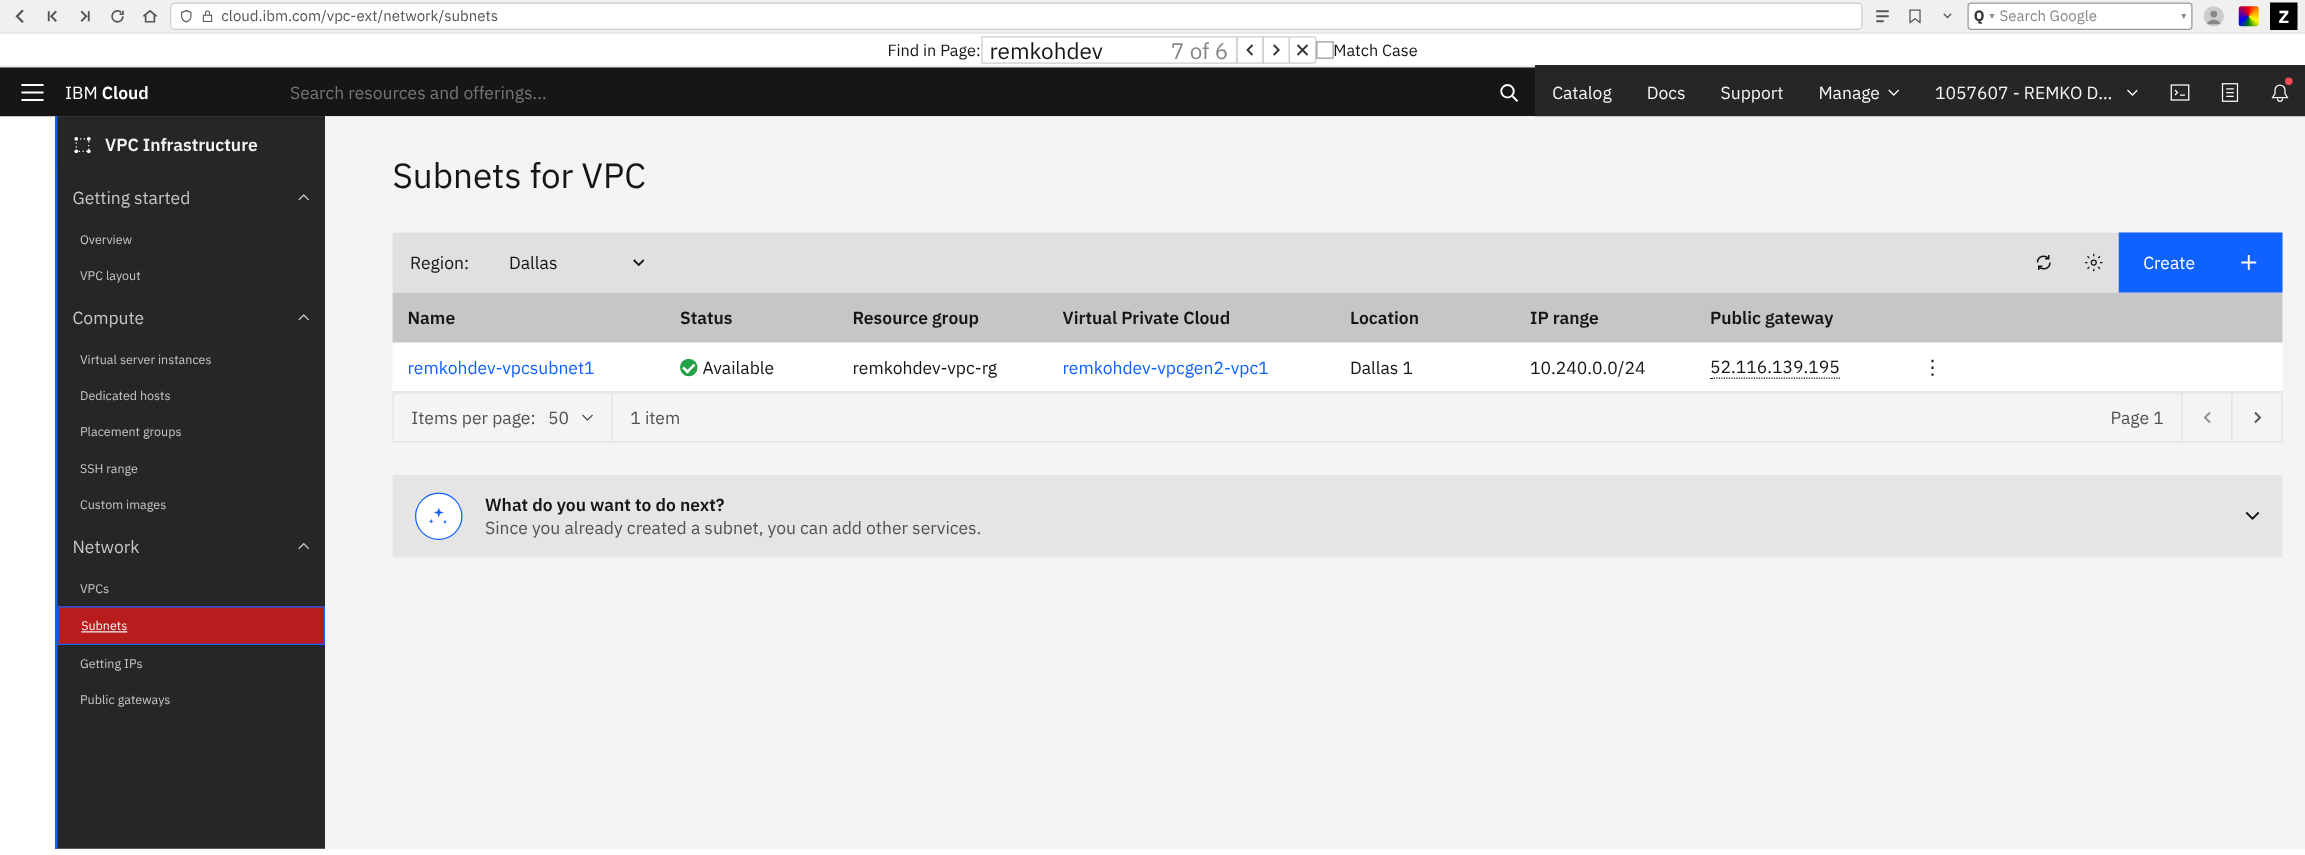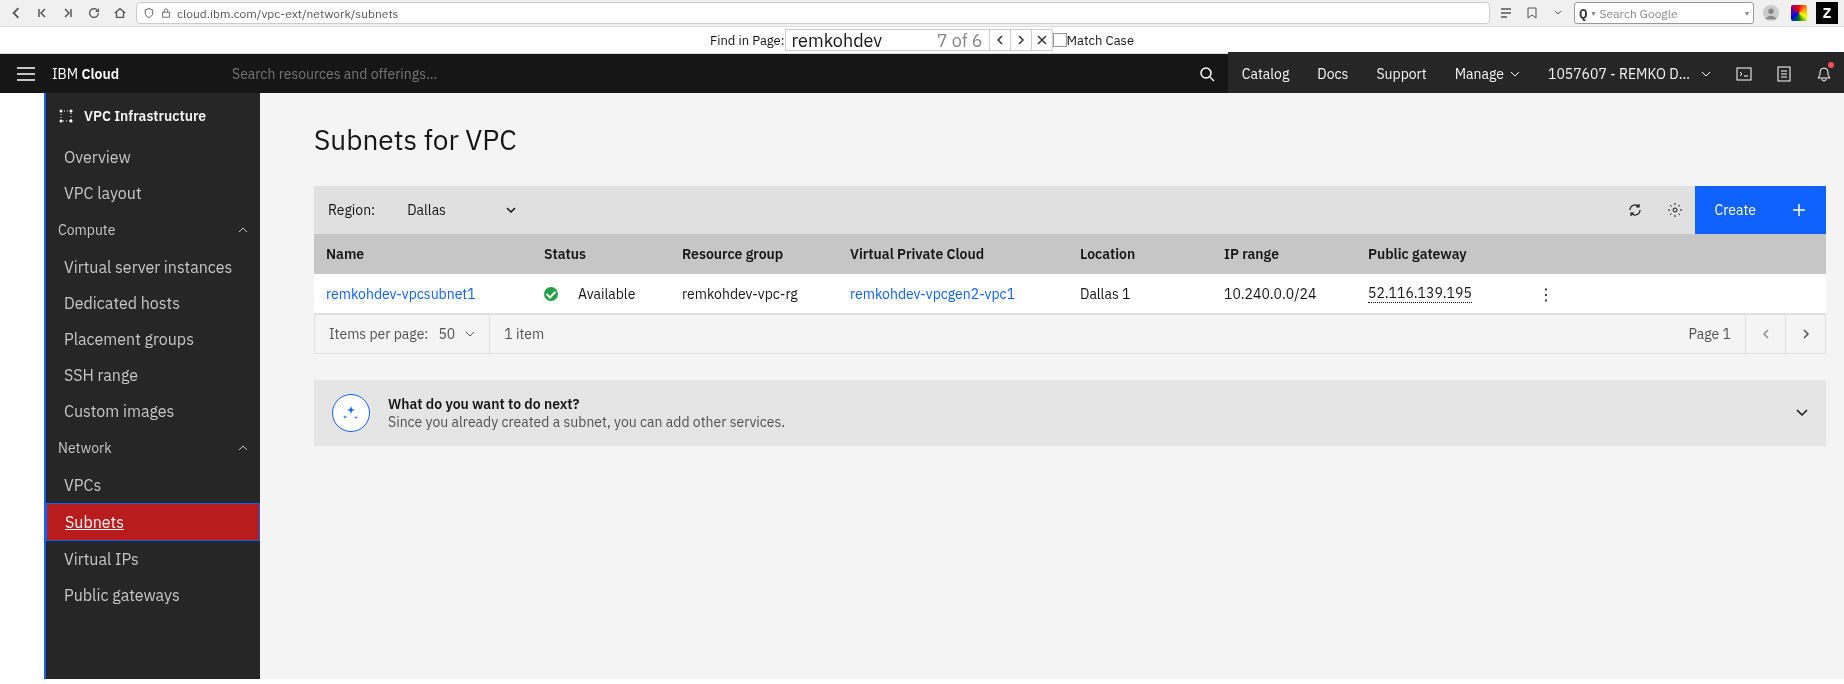--- a/index.html
+++ b/index.html
@@ -35,21 +35,21 @@
 .hdr-dark { background:#262626; }
 .hdr-icon { width:40px; height:44px; display:flex; align-items:center; justify-content:center; color:#f4f4f4; cursor:pointer; position:relative; }
 .notif-dot { position:absolute; top:10px; right:10px; width:6px; height:6px; background:#fa4d56; border-radius:50%; }
 
 
 .app-body { display:flex; height: calc(684px - 27px - 27px - 44px); padding-left: 44px; }
 .sidebar { width:216px; background:#262626; color:#c6c6c6; overflow-y:auto; border-left:2px solid #0f62fe; }
 .side-title { display:flex; align-items:center; gap:10px; padding:14px 12px 14px 12px; color:#f4f4f4; font-weight:600; font-size:14px; background:#262626;}
 .side-title-icon { width:16px; height:16px; display:flex; align-items:center; justify-content:center;}
 .side-section { padding: 10px 12px; display:flex; align-items:center; justify-content:space-between; color:#c6c6c6; font-size:14px; cursor:pointer;}
-.side-item { padding: 8px 12px 8px 18px; color:#c6c6c6; font-size:16px; cursor:pointer; }
+.side-item { padding: 8px 12px 8px 18px; color:#c6c6c6; font-size:10px; cursor:pointer; }
 .side-item-active { background:#b91c1c; border:1px solid #0f62fe; text-decoration:underline; color:#f4f4f4; }
 
 .main { flex:1; background:#f4f4f4; padding: 28px 0 0 54px; overflow:auto; }
 .page-title { font-size:28px; font-weight:400; color:#161616; margin-bottom: 28px; }
 
 .table-wrap { background:#fff; margin-right:18px; }
 .toolbar { height:48px; background:#e0e0e0; display:flex; align-items:center; padding-left:14px; }
 .region-lbl { font-size:14px; color:#161616; margin-right:24px; }
 .region-sel { display:flex; align-items:center; gap:60px; font-size:14px; color:#161616; padding:0 8px; cursor:pointer;}
 .spacer { flex:1; }
@@ -61,21 +61,21 @@
 .c-name { width:218px; }
 .c-status { width:138px; }
 .c-rg { width:168px; }
 .c-vpc { width:230px; }
 .c-loc { width:144px; }
 .c-ip { width:144px; }
 .c-gw { width:170px; }
 .c-menu { width:40px; text-align:center; }
 .trow { height:40px; display:flex; align-items:center; border-bottom:1px solid #e0e0e0; font-size:14px; }
 .lnk { color:#0f62fe; }
-.status-cell { display:flex; align-items:center; gap:20px; }
+.status-cell { display:flex; align-items:center; gap:4px; }
 .status-dot { width:14px; height:14px; border-radius:50%; background:#24a148; position:relative; }
 .status-dot::after { content:''; position:absolute; left:4px; top:2px; width:4px; height:7px; border-right:2px solid #fff; border-bottom:2px solid #fff; transform:rotate(45deg);}
 .gw { border-bottom:1px dotted #161616; display:inline-block; }
 .kebab { font-size:16px; color:#161616; cursor:pointer; }
 
 .pager { height:40px; background:#f4f4f4; border:1px solid #e0e0e0; display:flex; align-items:center; font-size:14px; color:#525252;}
 .pager-seg { padding:0 14px; height:100%; display:flex; align-items:center; border-right:1px solid #e0e0e0; gap:10px;}
 .pager-spacer { flex:1; }
 .arrow-btn { width:40px; height:40px; display:flex; align-items:center; justify-content:center; border-left:1px solid #e0e0e0; cursor:pointer; color:#525252;}
 
@@ -254,20 +254,26 @@
           <svg width="16" height="16" viewBox="0 0 16 16">
             <circle cx="3" cy="3" r="1.5" fill="#fff"></circle>
             <circle cx="13" cy="3" r="1.5" fill="#fff"></circle>
             <circle cx="3" cy="13" r="1.5" fill="#fff"></circle>
             <circle cx="13" cy="13" r="1.5" fill="#fff"></circle>
             <path d="M3 3h10v10H3z" fill="none" stroke="#fff" stroke-dasharray="1 2"></path>
           </svg>
         </span>
       <span>VPC Infrastructure</span>
     </div>
+    <div class="side-section">
+        <span>Getting started</span>
+        <svg width="10" height="6">
+          <path d="M1 5l4-4 4 4" fill="none" stroke="#c6c6c6"></path>
+        </svg>
+      </div>
     <div class="side-item">Overview</div>
     <div class="side-item">VPC layout</div>
     <div class="side-section">
         <span>Compute</span>
         <svg width="10" height="6">
           <path d="M1 5l4-4 4 4" fill="none" stroke="#c6c6c6"></path>
         </svg>
       </div>
     <div class="side-item">Virtual server instances</div>
     <div class="side-item">Dedicated hosts</div>
@@ -275,21 +281,21 @@
     <div class="side-item">SSH range</div>
     <div class="side-item">Custom images</div>
     <div class="side-section">
         <span>Network</span>
         <svg width="10" height="6">
           <path d="M1 5l4-4 4 4" fill="none" stroke="#c6c6c6"></path>
         </svg>
       </div>
     <div class="side-item">VPCs</div>
     <div class="side-item side-item-active">Subnets</div>
-    <div class="side-item">Virtual IPs</div>
+    <div class="side-item">Getting IPs</div>
     <div class="side-item">Public gateways</div>
   </div>
 
   <div class="main">
     <div class="page-title">Subnets for VPC</div>
 
     <div class="table-wrap">
       <div class="toolbar">
         <span class="region-lbl">Region:</span>
         <div class="region-sel">

